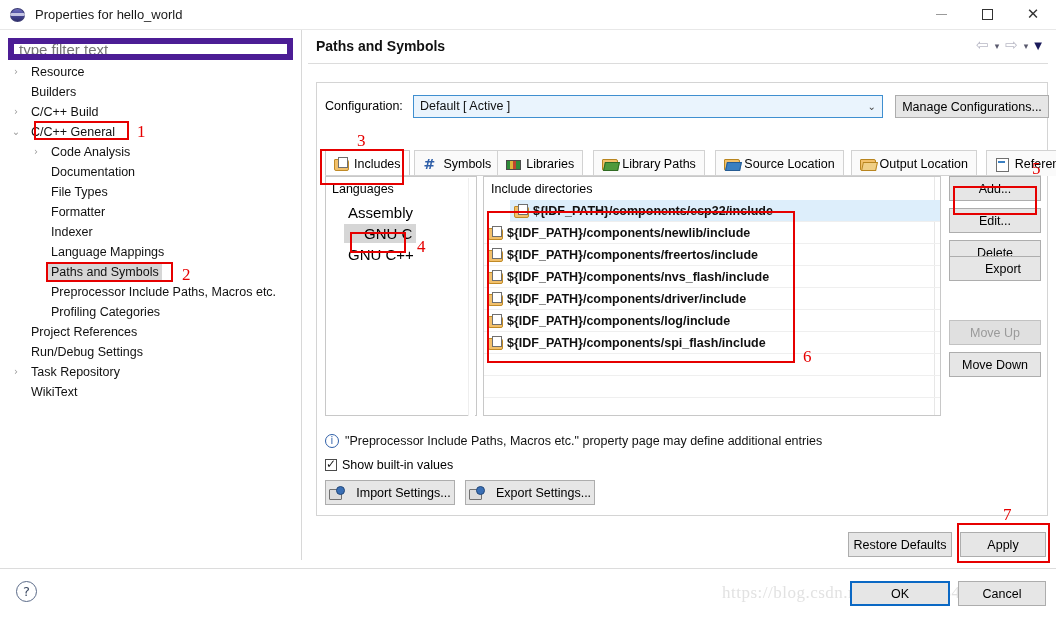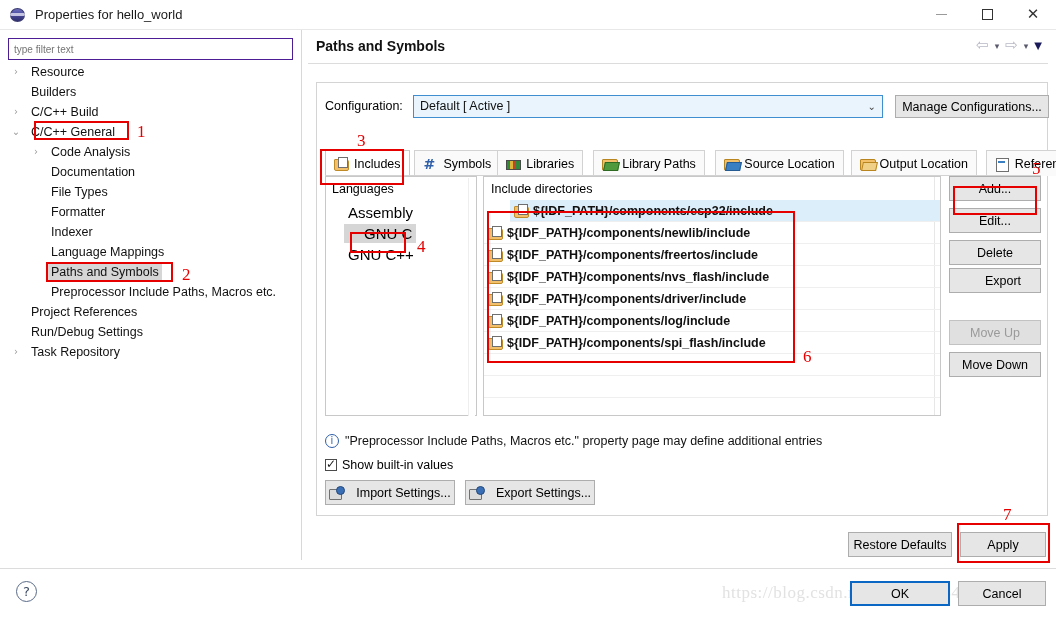--- a/index.html
+++ b/index.html
@@ -45,22 +45,22 @@
   }
   .winbtn.min .gl { display:block; width: 11px; height: 1px; background: #9a9a9a; }
   .winbtn.max .gl { display:block; width: 11px; height: 11px; border: 1.4px solid #333; }
   .winbtn.close .gl { font-size: 15px; line-height: 1; color: #333; font-family:"DejaVu Sans",sans-serif;}
 
   .title-sep { position:absolute; left:0; top:29px; width:1056px; height:1px; background:#e8e8e8; }
 
   
   .filter-input {
     position: absolute; left: 8px; top: 38px; width: 285px; height: 22px;
-    border: 1px solid #4c1d95; background: #fff;
-    font-family: "Liberation Sans", sans-serif; font-size: 10px;
+    border: 6px solid #4c1d95; background: #fff;
+    font-family: "Liberation Sans", sans-serif; font-size: 15px;
     padding: 0 5px; color: #8a8a8a; outline: none;
   }
   .tree {
     position: absolute; left: 0px; top: 62px; width: 300px; height: 498px;
     background: #ffffff; overflow: hidden;
   }
   .tnode {
     position: relative; height: 20px; line-height: 20px;
     font-size: 12.5px; color: #111; white-space: nowrap;
   }
@@ -282,23 +282,25 @@
       <div class="tnode"><span class="arrow" style="left: 10px;">›</span><span class="lbl" style="margin-left: 28px;">C/C++ Build</span></div>
       <div class="tnode"><span class="arrow" style="left: 10px;">⌄</span><span class="lbl" style="margin-left: 28px;">C/C++ General</span></div>
       <div class="tnode"><span class="arrow" style="left: 30px;">›</span><span class="lbl" style="margin-left: 48px;">Code Analysis</span></div>
       <div class="tnode"><span class="lbl" style="margin-left: 48px;">Documentation</span></div>
       <div class="tnode"><span class="lbl" style="margin-left: 48px;">File Types</span></div>
       <div class="tnode"><span class="lbl" style="margin-left: 48px;">Formatter</span></div>
       <div class="tnode"><span class="lbl" style="margin-left: 48px;">Indexer</span></div>
       <div class="tnode"><span class="lbl" style="margin-left: 48px;">Language Mappings</span></div>
       <div class="tnode sel"><span class="lbl" style="margin-left: 48px;">Paths and Symbols</span></div>
       <div class="tnode"><span class="lbl" style="margin-left: 48px;">Preprocessor Include Paths, Macros etc.</span></div>
+      <div class="tnode"><span class="lbl" style="margin-left: 48px;">Profiling Categories</span></div>
       <div class="tnode"><span class="lbl" style="margin-left: 28px;">Project References</span></div>
       <div class="tnode"><span class="lbl" style="margin-left: 28px;">Run/Debug Settings</span></div>
       <div class="tnode"><span class="arrow" style="left: 10px;">›</span><span class="lbl" style="margin-left: 28px;">Task Repository</span></div>
+      <div class="tnode"><span class="lbl" style="margin-left: 28px;">WikiText</span></div>
     </div>
   <div class="tree-scroll"></div>
   <div class="vsplit"></div>
 
   <div class="page-header">
     <div class="page-title">Paths and Symbols</div>
     <div class="navicons">
       <span class="navarrow">⇦</span>
       <span class="navcaret">▾</span>
       <span class="navarrow">⇨</span>
@@ -396,21 +398,21 @@
           <div class="lrow" style="top: 177px;"></div>
           <div class="lrow" style="top: 199px;"></div>
           <div class="lrow" style="top: 221px;"></div>
         </div>
     </div>
 
     <div class="rbtns" id="sidebtns">
         <div class="btn rbtn" style="top: 0px;">Add...</div>
         <div class="btn rbtn" style="top: 32px;">Edit...</div>
         <div class="btn rbtn" style="top: 64px;">Delete</div>
-        <div class="btn rbtn" style="top: 92px; padding-left: 16px;">Export</div>
+        <div class="btn rbtn" style="top: 80px; padding-left: 16px;">Export</div>
         <div class="btn rbtn disabled" style="top: 144px;">Move Up</div>
         <div class="btn rbtn" style="top: 176px;">Move Down</div>
       </div>
 
     <div class="inforow">
       <div class="info-icon">i</div>
       <div class="info-text">"Preprocessor Include Paths, Macros etc." property page may define additional entries</div>
     </div>
 
     <div class="cbrow">

